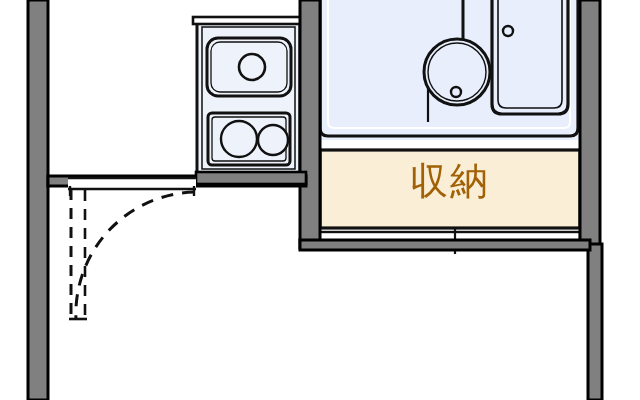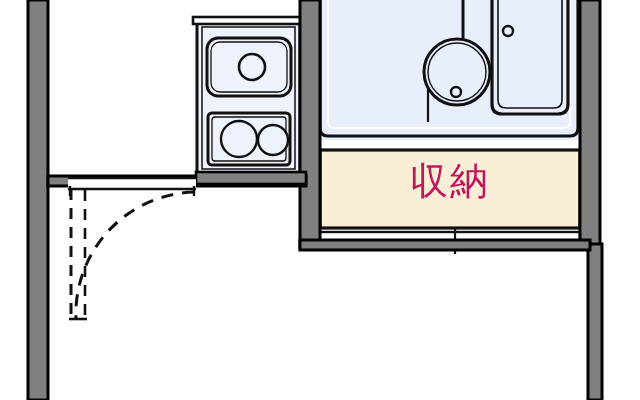--- a/index.html
+++ b/index.html
@@ -29,21 +29,21 @@
     left: 320px;
     top: 150px;
     width: 260px;
     height: 62px;
     display: flex;
     align-items: center;
     justify-content: center;
     font-family: "DejaVu Sans", "Liberation Sans", sans-serif;
     font-size: 38px;
     font-weight: 400;
-    color: #be185d;
+    color: #a16207;
     letter-spacing: 2px;
     pointer-events: none;
   }
 </style>
 </head>
 <body>
 
 <div id="plan">
 
   <svg class="svg-root" viewBox="0 0 640 400">

